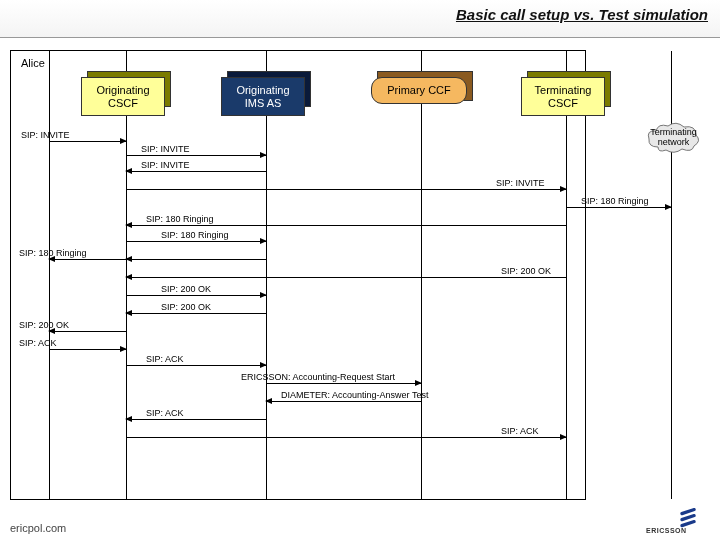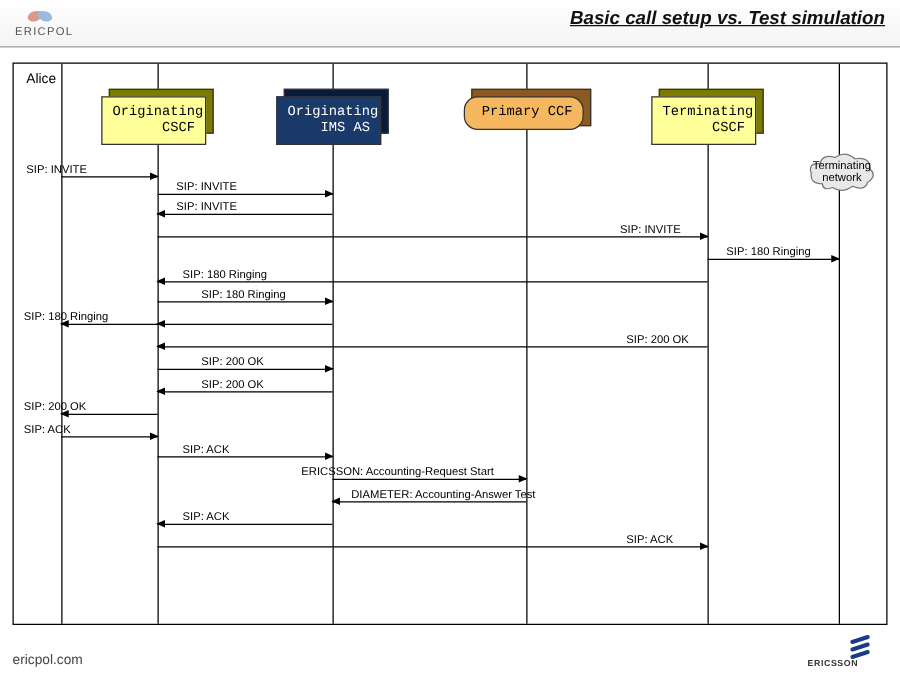--- a/index.html
+++ b/index.html
@@ -33,44 +33,43 @@
     font-size: 15px;
     font-weight: bold;
     font-style: italic;
     color: #111;
     text-decoration: underline;
   }
   .diagram {
     position: absolute;
     left: 10px;
     top: 50px;
-    width: 700px;
+    width: 576px;
     height: 450px;
     border: 1px solid #000;
   }
   .lifeline {
     position: absolute;
     top: 0;
     bottom: 0;
     width: 1px;
     background: #000;
   }
   .actor-label {
     position: absolute;
     font-size: 11px;
     color: #000;
   }
   .entity {
     position: absolute;
     font-size: 11px;
     line-height: 1.15;
     padding: 6px 8px;
-    text-align: right;
-    border: 1px solid #333;
-    font-family: Liberation Mono, monospace;
+    text-align: center;
+    border: 1px solid #333;
   }
   .ent-yellow-back {
     position: absolute;
     background: #7b7b00;
     border: 1px solid #333;
   }
   .ent-yellow {
     background: #ffff99;
   }
   .ent-blue-back {
@@ -138,27 +137,20 @@
     right: 18px;
     bottom: 6px;
     width: 56px;
     height: 26px;
   }
 </style>
 </head>
 <body>
 
 <div class="header">
-  <div class="logo">
-    <svg viewBox="0 0 80 28">
-      <ellipse cx="18" cy="9" rx="6" ry="4" fill="#d98" transform="rotate(-20 18 9)"></ellipse>
-      <ellipse cx="26" cy="9" rx="6" ry="4" fill="#9bd" transform="rotate(20 26 9)"></ellipse>
-      <text x="2" y="24" font-size="9" fill="#555" font-family="Arial" letter-spacing="1">ERICPOL</text>
-    </svg>
-  </div>
   <div class="title">Basic call setup vs. Test simulation</div>
 </div>
 
 <div class="diagram">
 
   <div class="lifeline" style="left:38px"></div>
   <div class="lifeline" style="left:115px"></div>
   <div class="lifeline" style="left:255px"></div>
   <div class="lifeline" style="left:410px"></div>
   <div class="lifeline" style="left:555px"></div>

